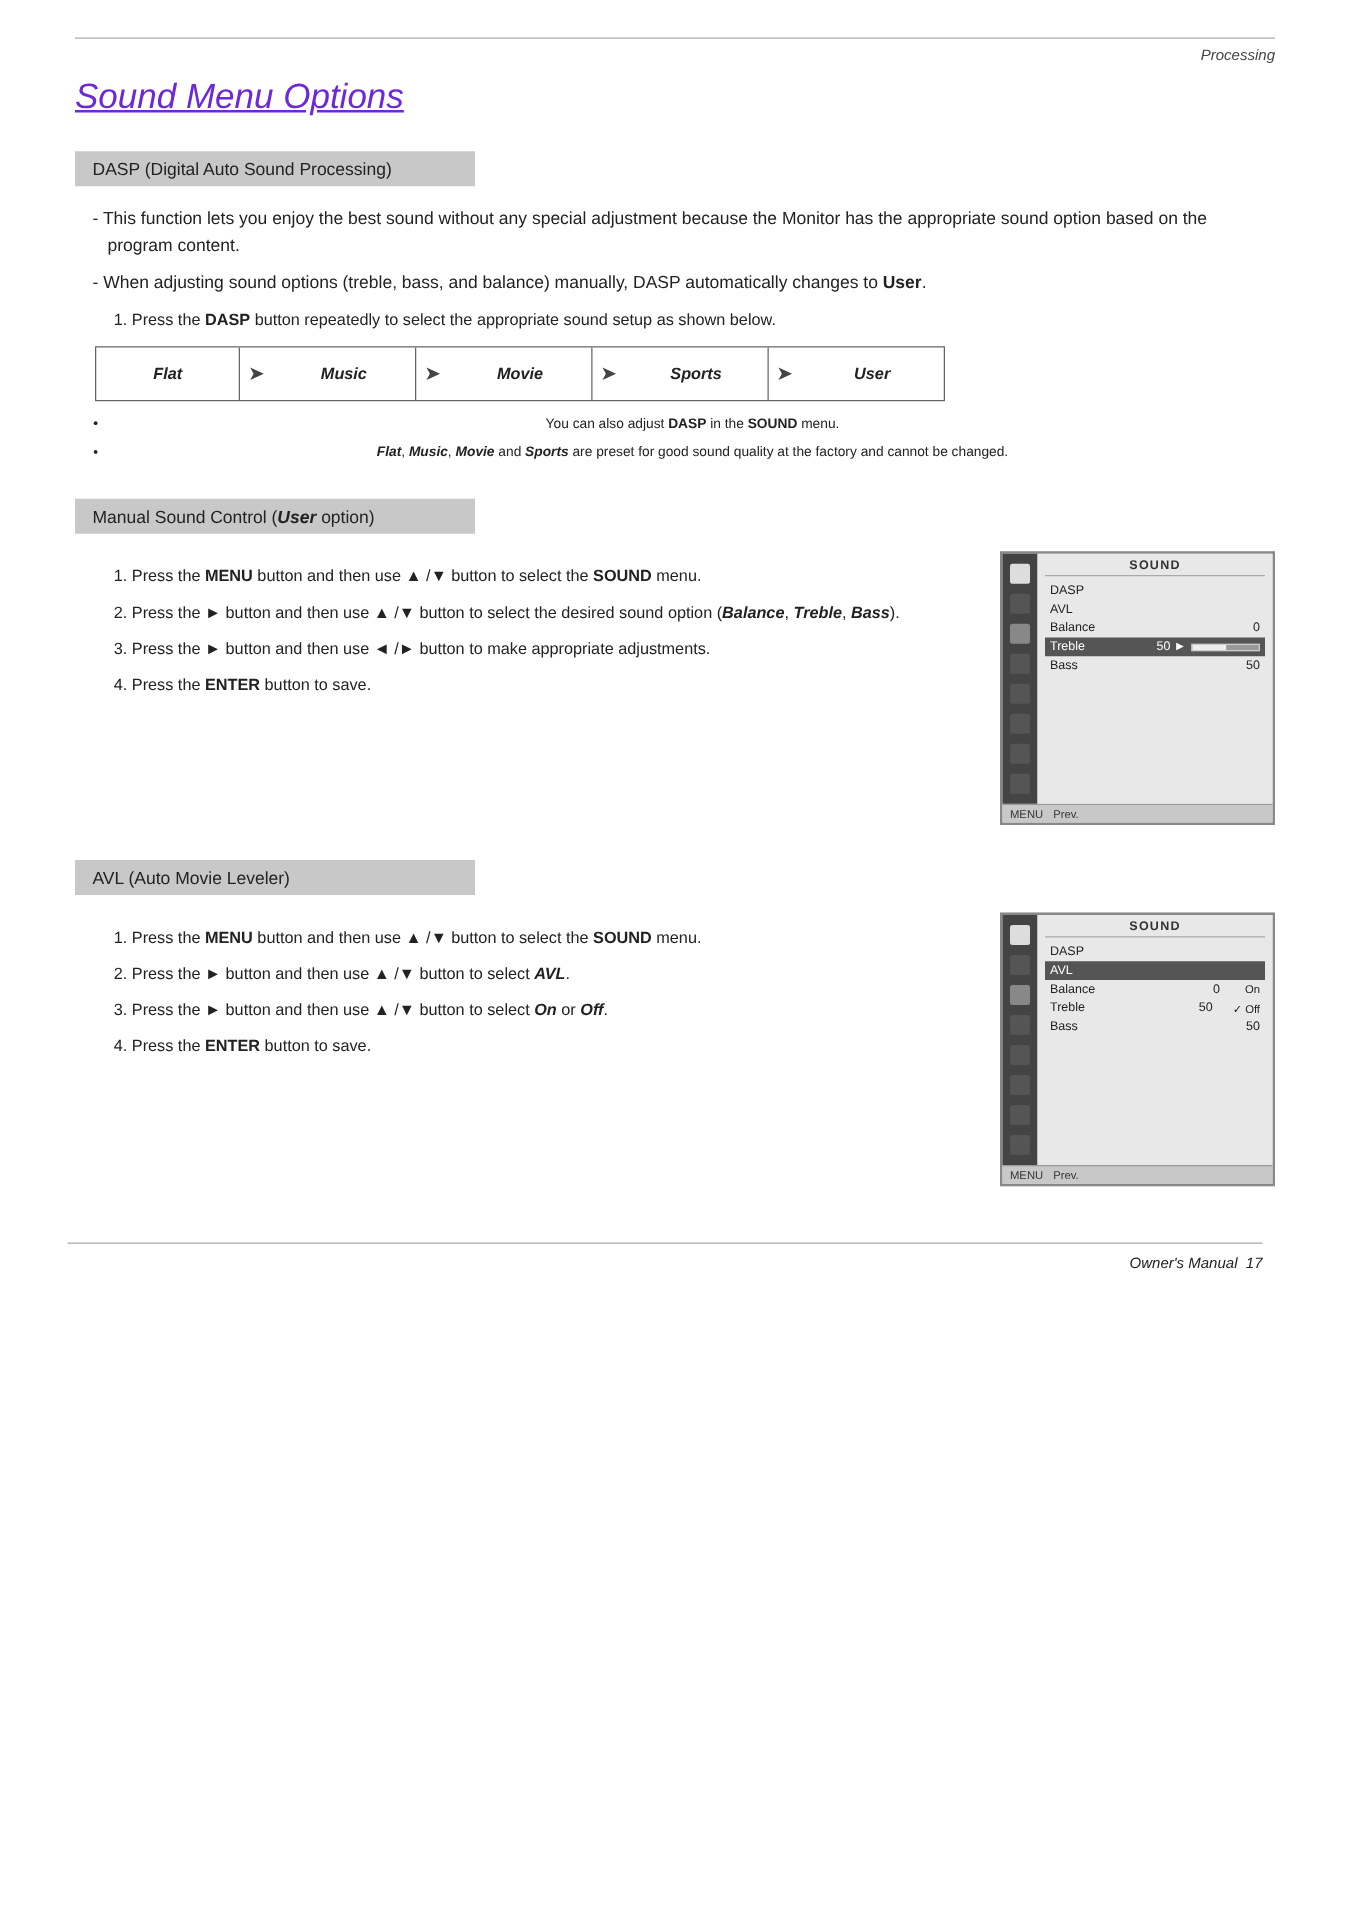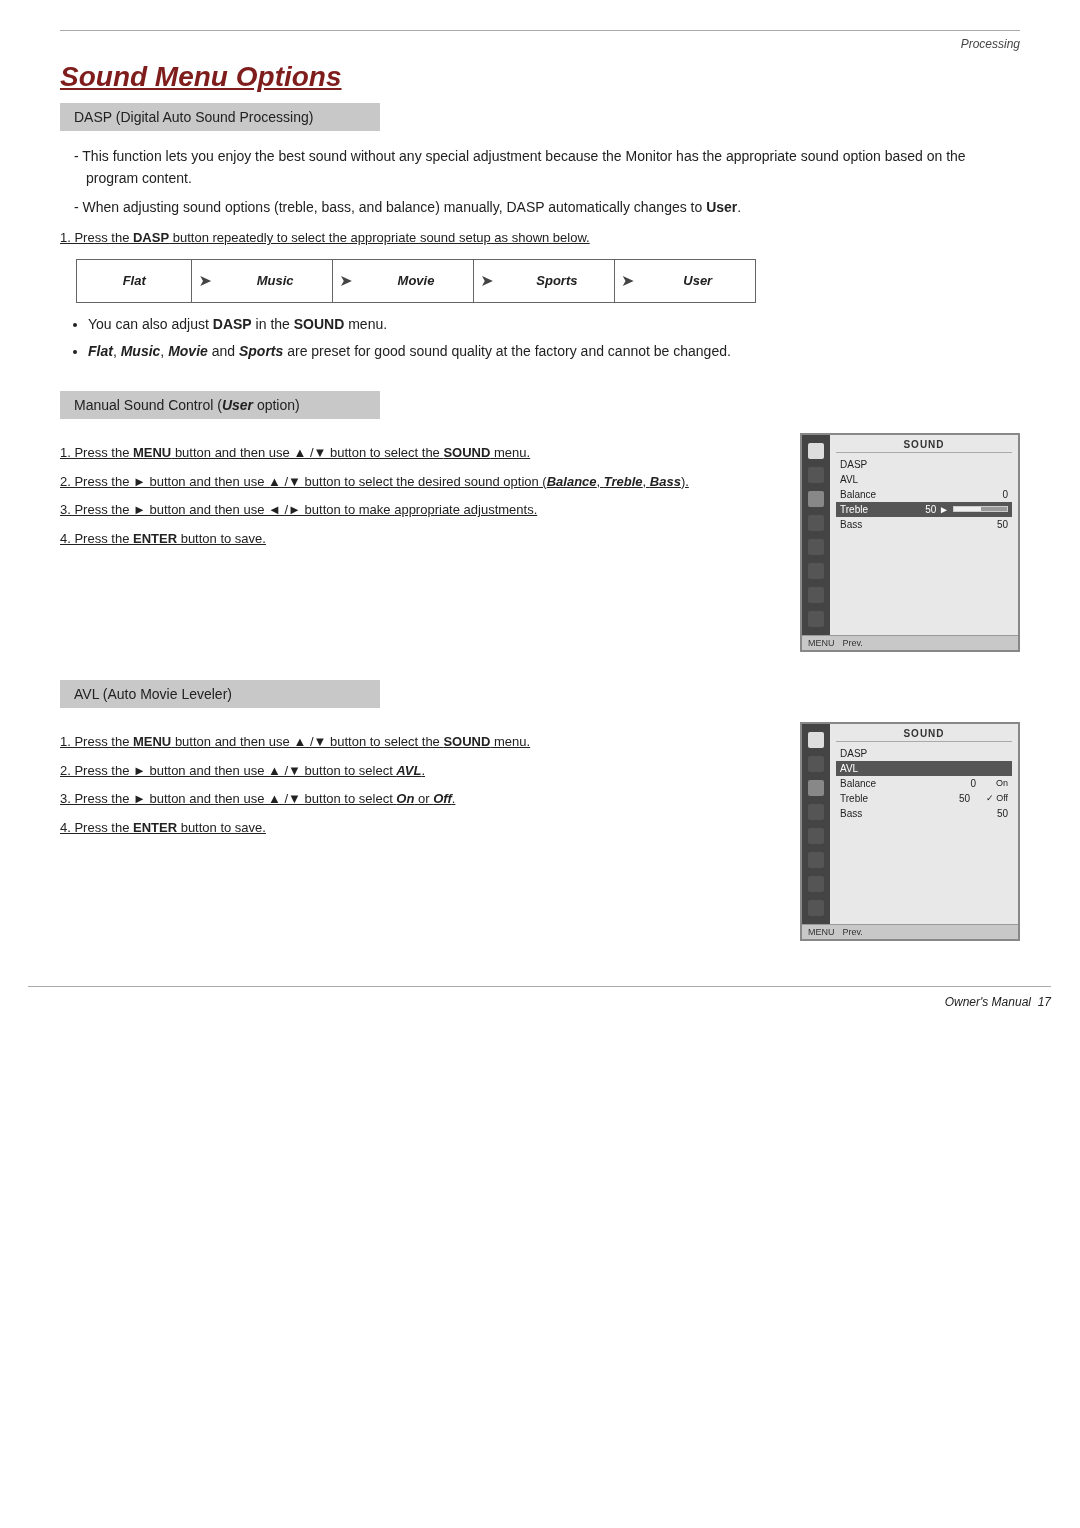--- a/index.html
+++ b/index.html
@@ -22,24 +22,24 @@
     }
     .operation-label {
       text-align: right;
       font-size: 12px;
       color: #444;
       font-style: italic;
       margin-bottom: 10px;
     }
     .page-title {
       font-size: 28px;
-      font-weight: 700;
+      font-weight: 400;
       font-style: italic;
-      margin-bottom: 10px;
-      color: #7f1d1d;
+      margin-bottom: 28px;
+      color: #6d28d9;
       text-decoration: underline;
     }
     .section-header {
       background: #c8c8c8;
       padding: 6px 14px;
       font-size: 14px;
       font-weight: normal;
       margin-bottom: 14px;
       display: inline-block;
       min-width: 320px;
@@ -55,38 +55,38 @@
     }
     .bullet-text.dash {
       padding-left: 12px;
       text-indent: -12px;
       margin-left: 14px;
     }
     .bullet-text.dash::before {
       content: "- ";
     }
     .numbered-list {
-      margin-left: 0;
+      margin-left: 31px;
       margin-top: 10px;
-      text-decoration: underline;
     }
     .numbered-item {
       margin-bottom: 8px;
       font-size: 13px;
       line-height: 1.6;
     }
     .bullet-list {
       margin-left: 28px;
       margin-top: 8px;
     }
     .bullet-list li {
       margin-bottom: 5px;
-      font-size: 14px;
+      font-size: 11px;
       line-height: 1.6;
       list-style: disc;
+      text-align: center;
     }
     
     .two-col {
       display: flex;
       align-items: flex-start;
     }
     .two-col-left {
       flex: 1;
     }
     .two-col-right {
@@ -338,20 +338,20 @@
           </div>
           <div class="tv-footer">
             <span>MENU</span>
             <span>Prev.</span>
           </div>
         </div>
       </div>
     </div>
   </div>
 
-  <div style="position:absolute;bottom:20px;left:0;right:1px;padding:0 28px;">
+  <div style="position:absolute;bottom:20px;left:0;right:16px;padding:0 54px;">
     <div style="border-top:1px solid #aaa;padding-top:8px;display:flex;justify-content:flex-end;">
       <span style="font-style:italic;font-size:12px;">
         <span>Owner's Manual</span>&nbsp;&nbsp;<span>17</span>
       </span>
     </div>
   </div>
 </div>
 
 </body></html>

